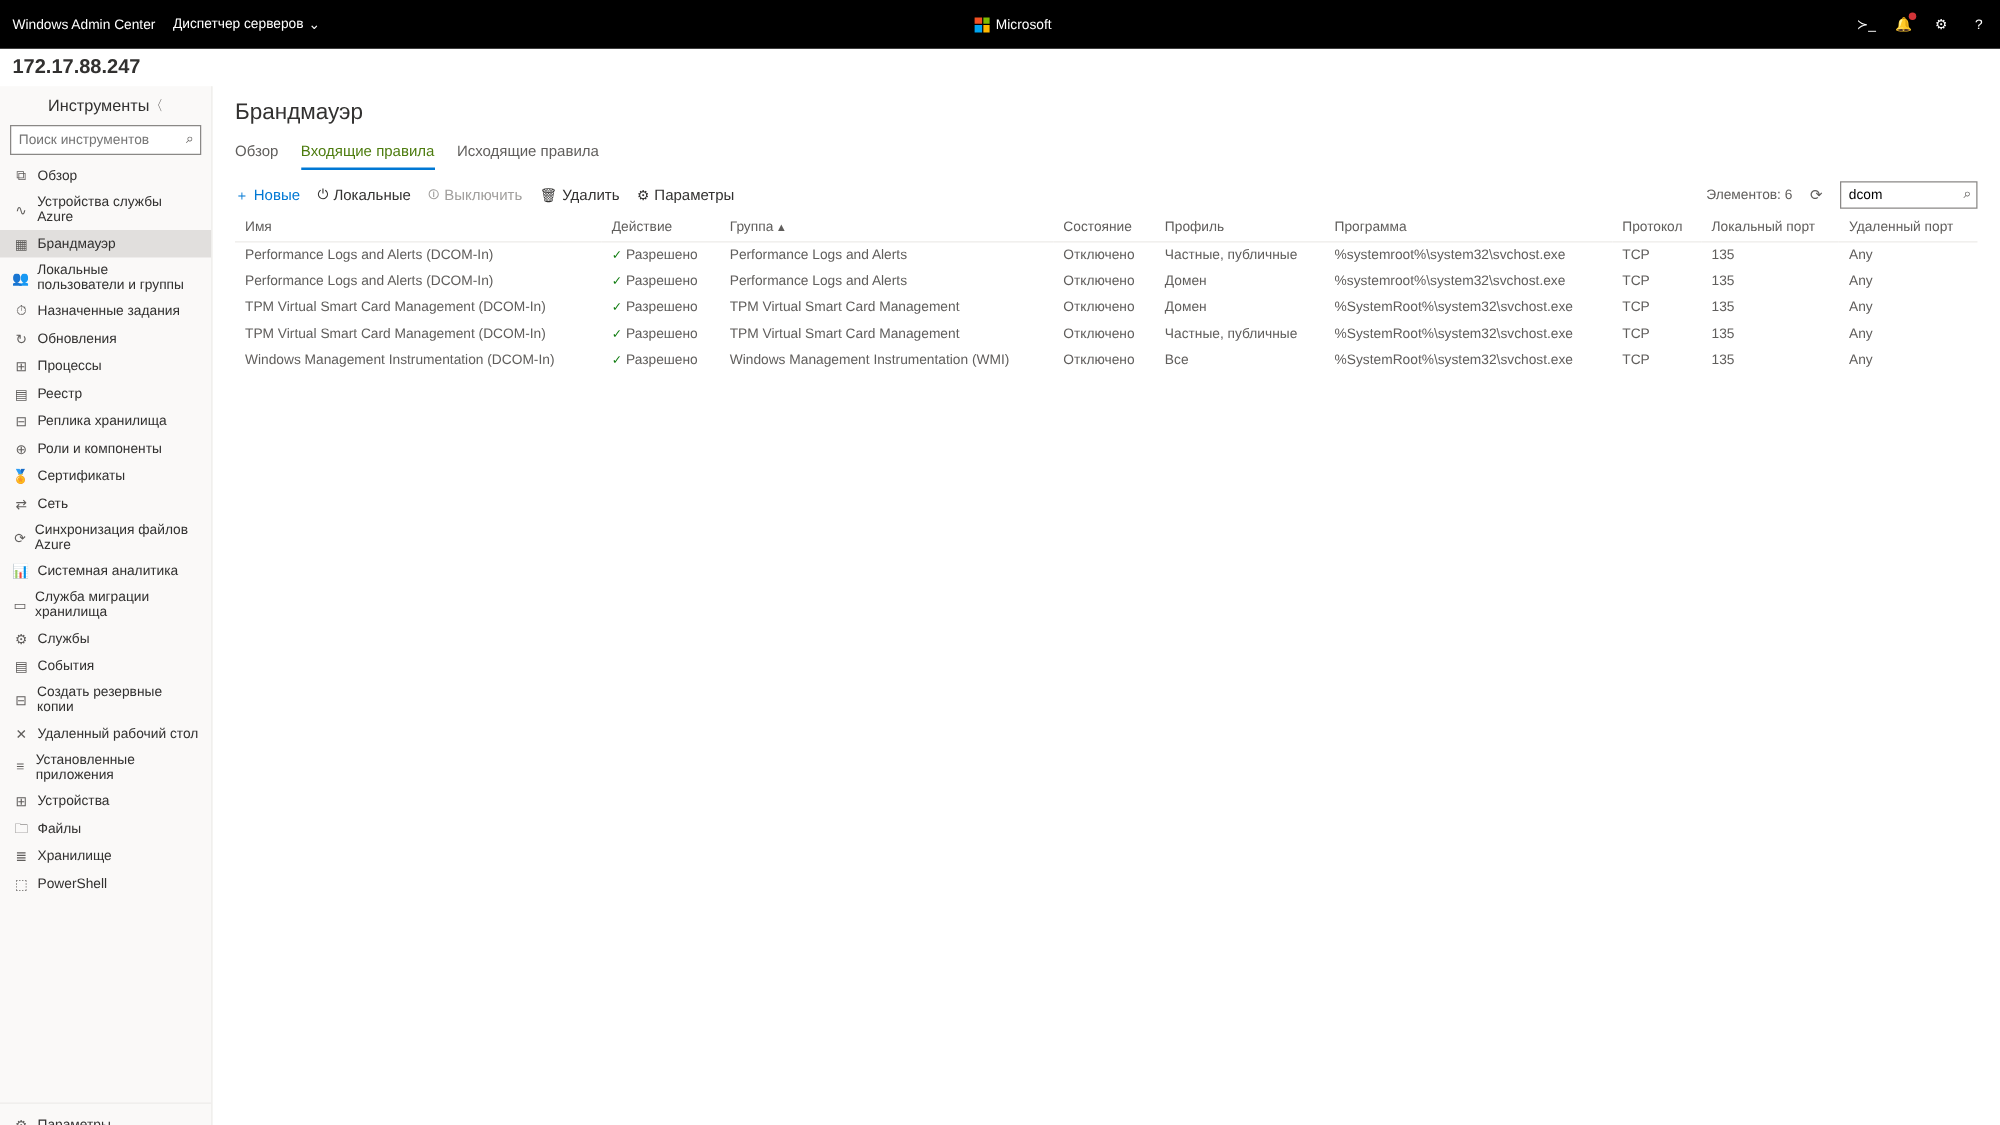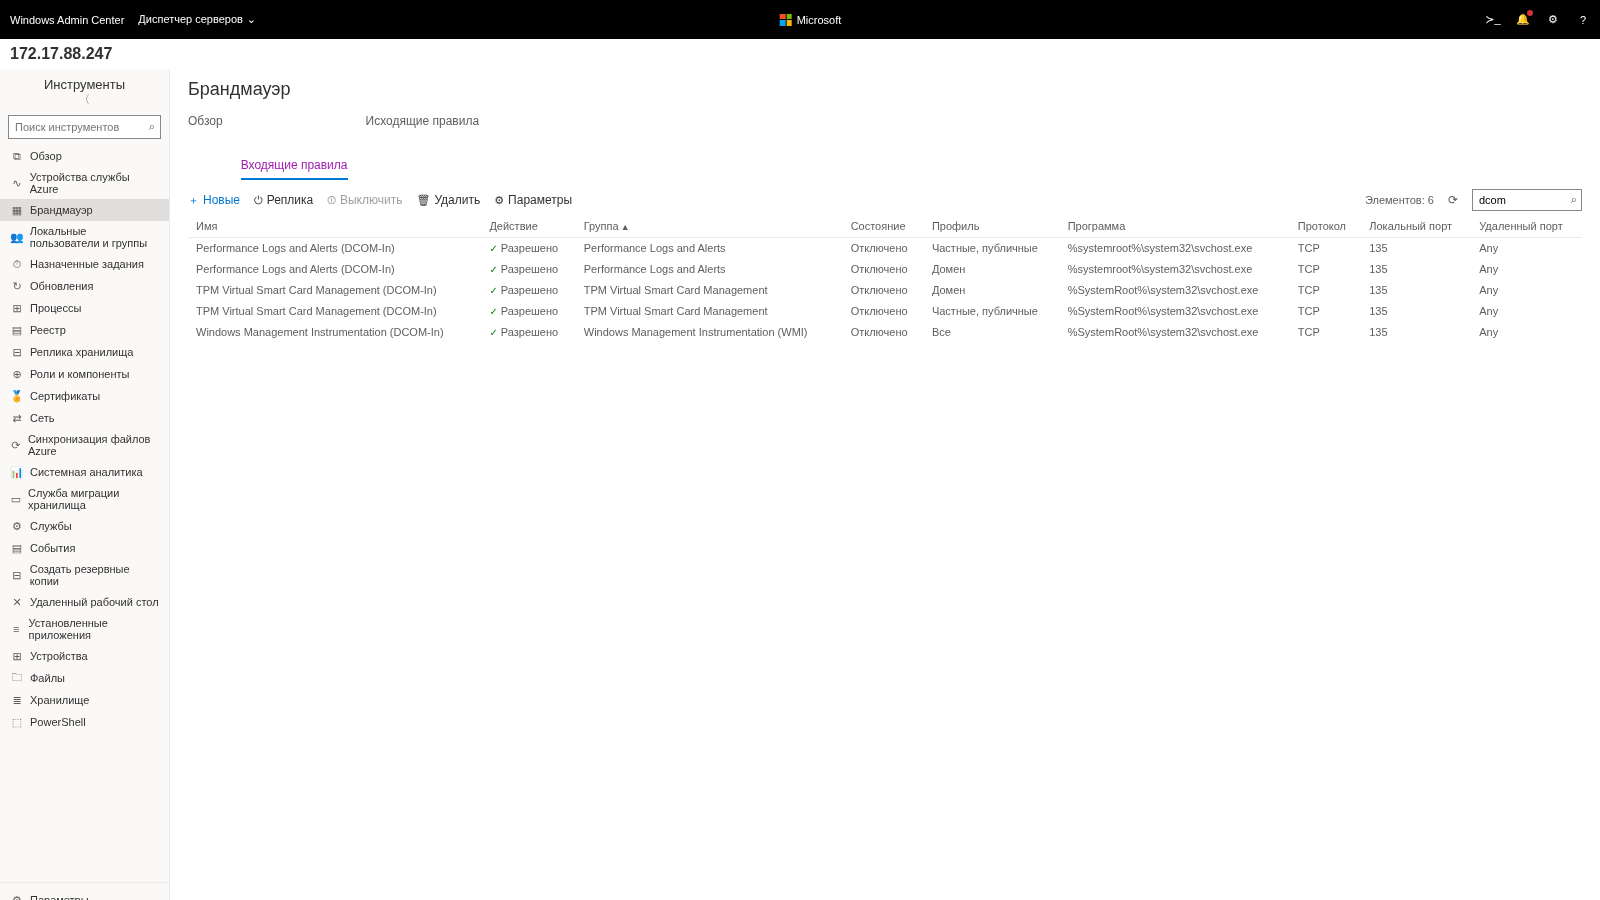--- a/index.html
+++ b/index.html
@@ -9,36 +9,36 @@
 .topbar .dd { display:flex; align-items:flex-start; gap:4px; cursor:pointer; }
 .topbar .ms { position:absolute; left:50%; transform:translateX(-50%); display:flex; align-items:flex-end; gap:5px;padding-left:21px; }
 .topbar .ms-logo { width:12px; height:12px; display:inline-grid; grid-template-columns:1fr 1fr; grid-template-rows:1fr 1fr; gap:1px; }
 .topbar .ms-logo span:nth-child(1){background:#f25022}.topbar .ms-logo span:nth-child(2){background:#7fba00}.topbar .ms-logo span:nth-child(3){background:#00a4ef}.topbar .ms-logo span:nth-child(4){background:#ffb900}
 .topbar .right { margin-left:auto; display:flex; align-items:center; gap:16px; }
 .topbar .icon { width:14px; height:14px; display:flex; align-items:center; justify-content:center; cursor:pointer; position:relative; }
 .topbar .badge { position:absolute; top:-3px; right:-3px; width:6px; height:6px; background:#d13438; border-radius:50%; }
 .hostbar { height:30px; display:flex; align-items:center; padding:0 10px; font-size:16px; font-weight:600; border-bottom:1px solid transparent; }
 .layout { display:flex; height:calc(100vh - 52px); }
 .sidebar { width:170px; background:#faf9f8; display:flex; flex-direction:column; border-right:1px solid #edebe9; }
-.sidebar-head { padding:8px 10px 4px; display:flex; align-items:center; justify-content:center;flex-direction:column; }
+.sidebar-head { padding:8px 10px 4px; display:flex; align-items:center; justify-content:center; }
 .sidebar-head h2 { font-size:13px; font-weight:400; }
 .collapse { cursor:pointer; font-size:11px; color:#605e5c; }
 .search { margin:4px 8px 6px; position:relative; }
 .search input { width:100%; height:24px; border:1px solid #8a8886; padding:0 22px 0 6px; font-size:11px; background:#fff; }
 .search .sicon { position:absolute; right:6px; top:5px; color:#605e5c; font-size:11px; }
 .navlist { flex:1; overflow-y:auto; }
 .navitem { display:flex; align-items:center; gap:6px; padding:4px 10px; font-size:11px; color:#323130; cursor:pointer; min-height:21px; }
 .navitem.active { background:#e1dfdd; }
 .navitem .nicon { width:14px; height:14px; display:flex; align-items:center; justify-content:center; color:#605e5c; font-size:11px; }
 .sidebar-foot { border-top:1px solid #edebe9; padding:6px 0; }
 .main { flex:1; padding:10px 18px; overflow:auto; }
 .main h1 { font-size:18px; font-weight:400; margin-bottom:10px; }
 .tabs { display:flex; gap:18px; border-bottom:1px solid transparent; margin-bottom:8px; font-size:12px; }
 .tab { padding:4px 0 6px; cursor:pointer; color:#605e5c; border-bottom:2px solid transparent; }
-.tab.active { color:#a21caf; border-bottom-color:#0078d4;margin-top:44px; }
+.tab.active { color:#4d7c0f; border-bottom-color:#0078d4; }
 .toolbar { display:flex; align-items:center; gap:14px; font-size:12px; margin-bottom:4px; }
 .tbtn { display:flex; align-items:center; gap:4px; cursor:pointer; color:#323130; }
 .tbtn.primary { color:#0078d4; }
 .tbtn.disabled { color:#a19f9d; cursor:default; }
 .tbtn .ticon { font-size:11px; }
 .toolbar .spacer { flex:1; }
 .count { color:#605e5c; font-size:11px;margin-left:13px; }
 .refresh { cursor:pointer; color:#605e5c; font-size:12px; }
 .tsearch { position:relative; }
 .tsearch input { width:110px; height:22px; border:1px solid #8a8886; padding:0 24px 0 6px; font-size:11px; }
@@ -205,21 +205,21 @@
         <span class="tab active">Входящие правила</span>
         <span class="tab">Исходящие правила</span>
       </div>
     <div class="toolbar">
       <span class="tbtn primary">
           <span class="ticon">＋</span>
           <span>Новые</span>
         </span>
       <span class="tbtn">
           <span class="ticon">⏻</span>
-          <span>Реплика</span>
+          <span>Локальные</span>
         </span>
       <span class="tbtn disabled">
           <span class="ticon">⏼</span>
           <span>Выключить</span>
         </span>
       <span class="tbtn">
           <span class="ticon">🗑</span>
           <span>Удалить</span>
         </span>
       <span class="tbtn">

